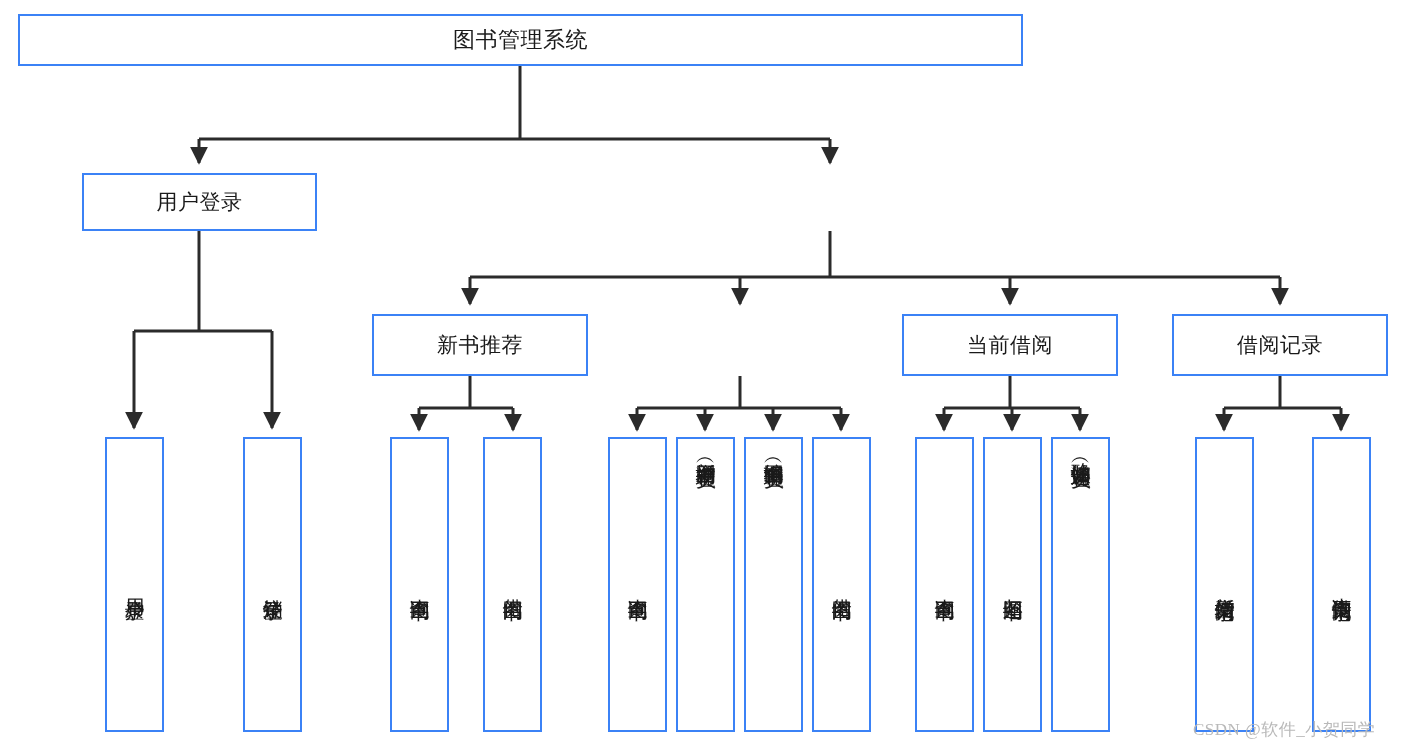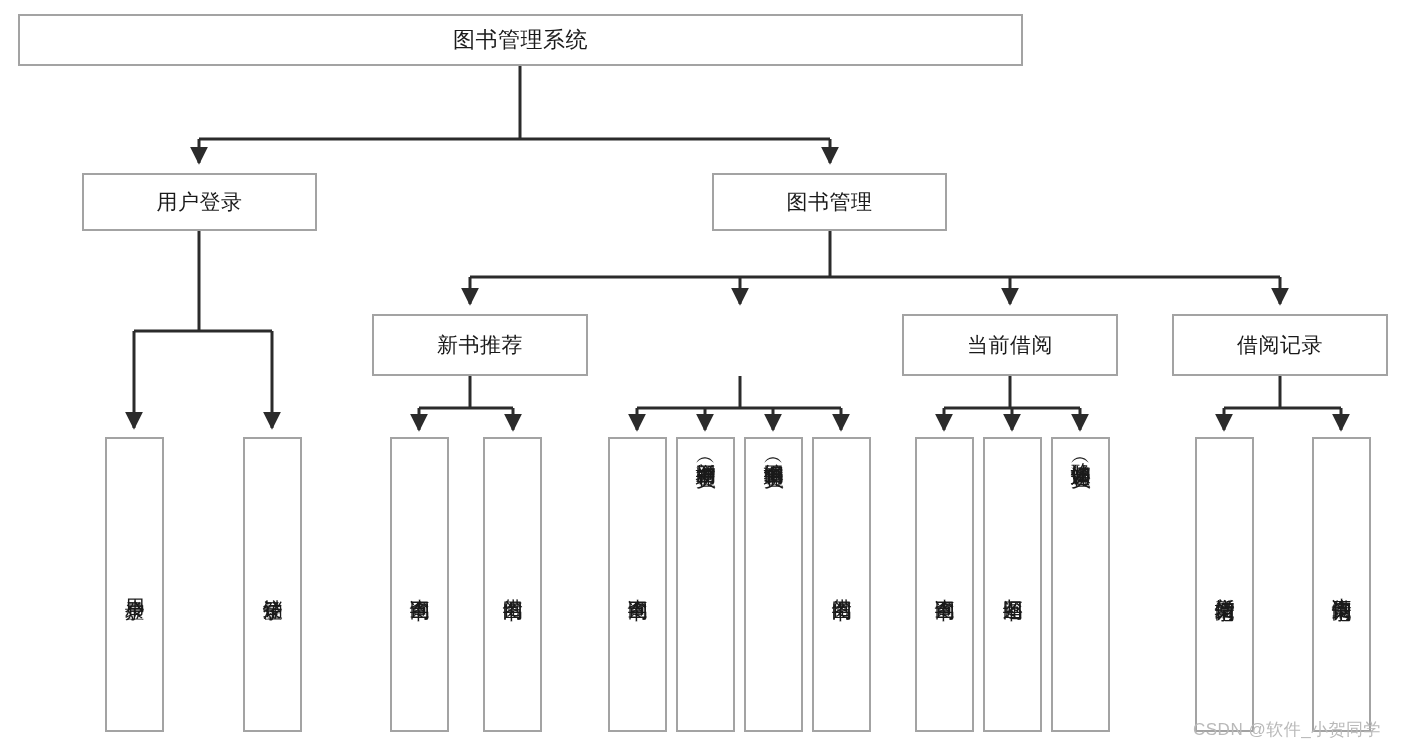--- a/index.html
+++ b/index.html
@@ -21,21 +21,21 @@
     position: absolute;
     left: 0;
     top: 0;
     width: 1405px;
     height: 747px;
     pointer-events: none;
   }
   .node {
     position: absolute;
     box-sizing: border-box;
-    border: 2px solid #a3a3a3;
+    border: 2px solid #3b82f6;
     background: #ffffff;
     display: flex;
     align-items: center;
     justify-content: center;
     color: #1a1a1a;
     z-index: 2;
   }
   .node .lbl {
     font-size: 21px;
     line-height: 1.15;
@@ -127,23 +127,20 @@
     </g>
   </svg>
 
   <div class="node root" style="left:18px; top:14px; width:1005px; height:52px;">
     <span class="lbl">图书管理系统</span>
   </div>
 
   <div class="node lvl1" style="left:82px; top:173px; width:235px; height:58px;">
     <span class="lbl">用户登录</span>
   </div>
-  <div class="node lvl1" style="left:712px; top:173px; width:235px; height:58px;">
-    <span class="lbl">图书管理</span>
-  </div>
 
   <div class="node lvl2" style="left:372px; top:314px; width:216px; height:62px;">
     <span class="lbl">新书推荐</span>
   </div>
   <div class="node lvl2" style="left:1172px; top:314px; width:216px; height:62px;">
     <span class="lbl">借阅记录</span>
   </div>
   <div class="node lvl2" style="left:902px; top:314px; width:216px; height:62px;">
     <span class="lbl">当前借阅</span>
   </div>
@@ -185,15 +182,15 @@
     <span class="lbl">确认归还（管理员）</span>
   </div>
 
   <div class="node leaf centered" style="left:1195px; top:437px; width:59px; height:295px;">
     <span class="lbl">新增借阅记录</span>
   </div>
   <div class="node leaf centered" style="left:1312px; top:437px; width:59px; height:295px;">
     <span class="lbl">查询借阅记录</span>
   </div>
 
-  <div class="watermark" style="left:1193px; top:718px;">CSDN @软件_小贺同学</div>
+  <div class="watermark" style="left:1193px; top:718px;font-family:Liberation Serif, serif;">CSDN @软件_小贺同学</div>
 
 </div>
 
 </body></html>

